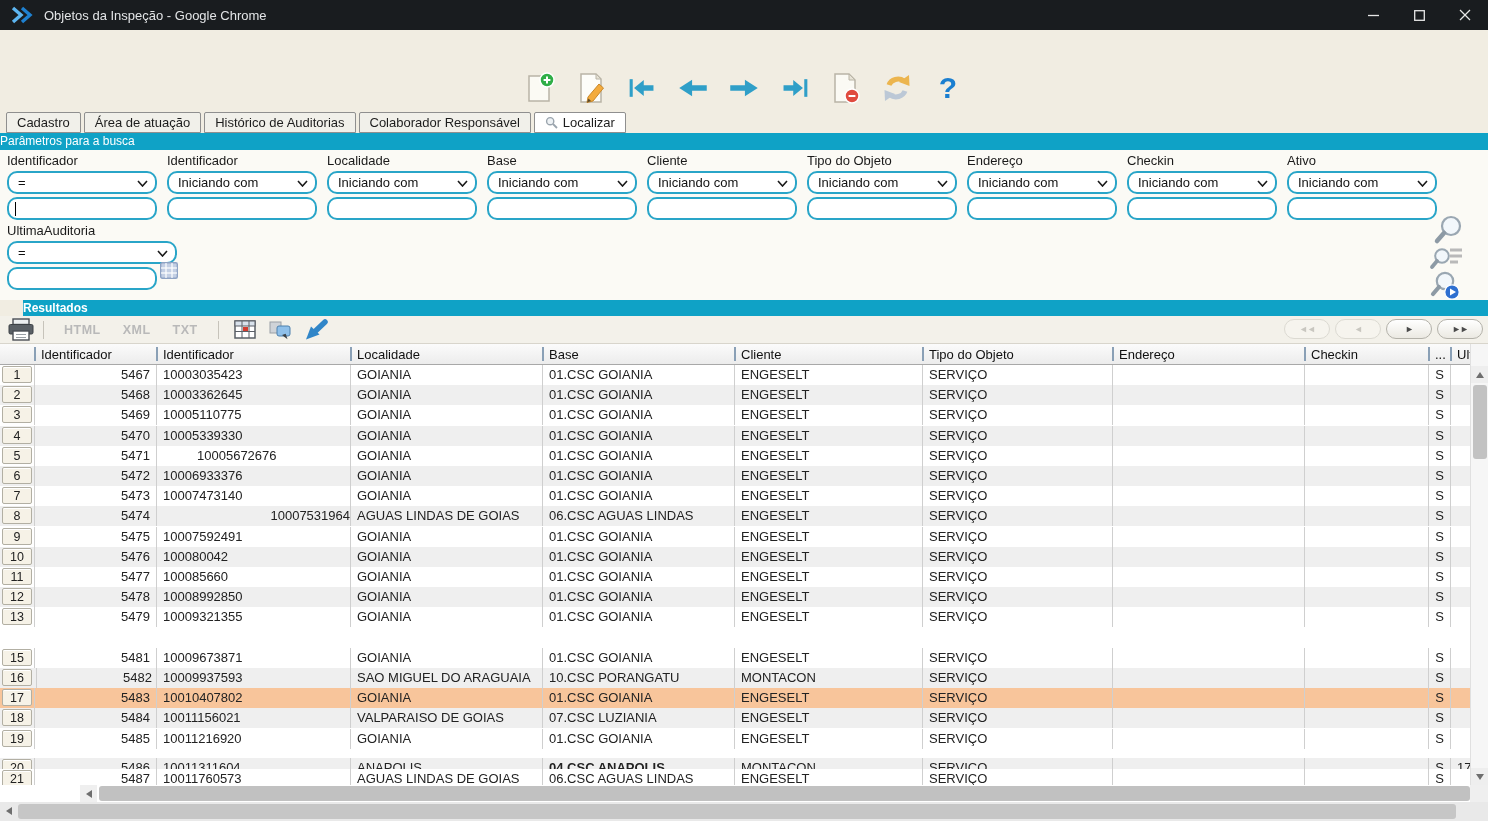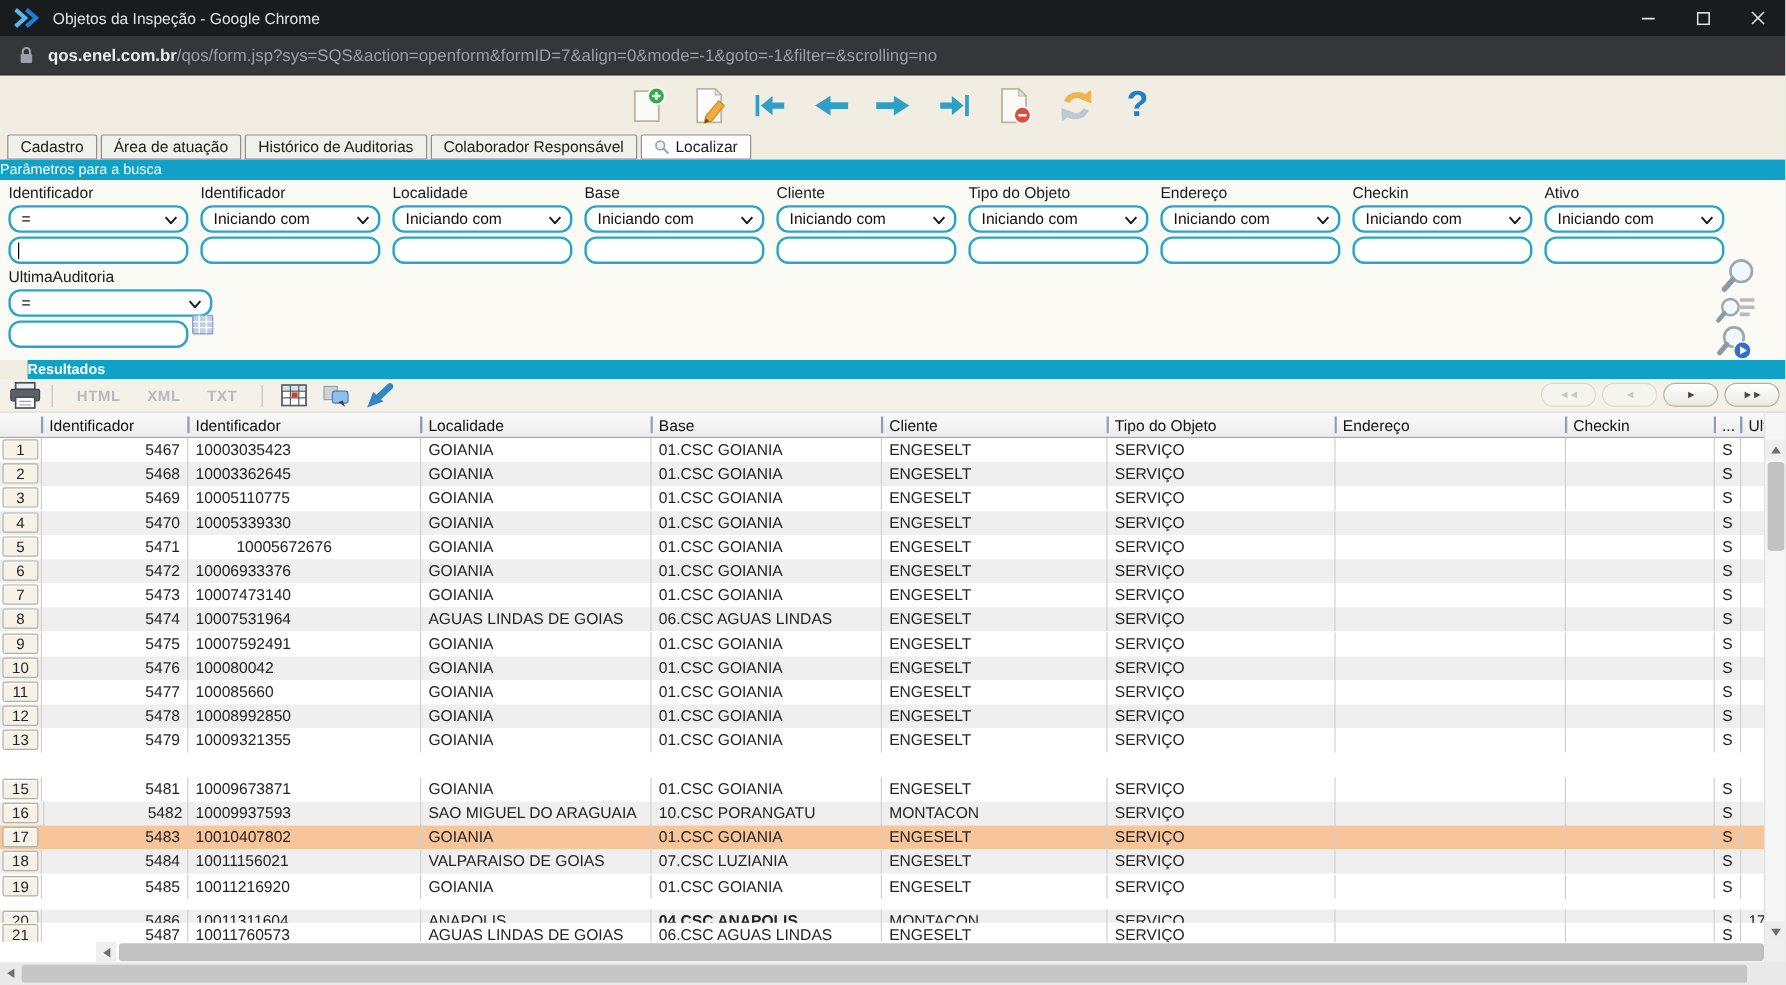--- a/index.html
+++ b/index.html
@@ -114,29 +114,20 @@
         </div>
       <div class="wc">
           <svg width="12" height="12">
             <line x1="1" y1="1" x2="11" y2="11" stroke="#e6e6e6" stroke-width="1.3"></line>
             <line x1="11" y1="1" x2="1" y2="11" stroke="#e6e6e6" stroke-width="1.3"></line>
           </svg>
         </div>
     </div>
   </div>
 
-  <div class="urlbar">
-    <span class="lock-wrap">
-      <svg width="12" height="16" viewBox="0 0 12 16">
-          <path d="M3 7 V5 a3 3 0 0 1 6 0 V7" stroke="#9aa0a6" stroke-width="1.8" fill="none"></path>
-          <rect x="1.2" y="7" width="9.6" height="7.5" rx="1" fill="#9aa0a6"></rect>
-        </svg>
-    </span>
-    <span class="url-text"><b>qos.enel.com.br</b><span class="path">/qos/form.jsp?sys=SQS&amp;action=openform&amp;formID=7&amp;align=0&amp;mode=-1&amp;goto=-1&amp;filter=&amp;scrolling=no</span></span>
-  </div>
 
   <div class="toolbar">
     <div class="tbtn">
       <svg width="30" height="32" viewBox="0 0 30 32">
           <path d="M4 4 h14 l6 6 v19 h-20 z" fill="#fbfaf4" stroke="#b9b4a6" stroke-width="1.5"></path>
           <path d="M18 4 l6 6 h-6 z" fill="#e7e3d6" stroke="#b9b4a6" stroke-width="1"></path>
           <circle cx="22" cy="8" r="7" fill="#2fae47" stroke="#ffffff" stroke-width="1.5"></circle>
           <line x1="22" y1="4.6" x2="22" y2="11.4" stroke="#fff" stroke-width="2"></line>
           <line x1="18.6" y1="8" x2="25.4" y2="8" stroke="#fff" stroke-width="2"></line>
         </svg>
@@ -485,21 +476,21 @@
           <div class="tcell a-l bl" style="left: 734px; width: 188px;">ENGESELT</div>
           <div class="tcell a-l bl" style="left: 922px; width: 190px;">SERVIÇO</div>
           <div class="tcell a-l bl" style="left: 1112px; width: 192px;"></div>
           <div class="tcell a-l bl" style="left: 1304px; width: 124px;"></div>
           <div class="tcell a-c bl" style="left: 1428px; width: 22px;">S</div>
           <div class="tcell a-l bl" style="left: 1450px; width: 20px;"></div>
         </div>
         <div class="trow alt" style="top: 141.4px;">
           <div class="rownum">8</div>
           <div class="tcell a-r bl" style="left: 34px; width: 122px;">5474</div>
-          <div class="tcell a-l bl" style="left: 156px; width: 194px;">10007531964</div>
+          <div class="tcell a-l bl" style="left: 156px; width: 194px; text-align: right;">10007531964</div>
           <div class="tcell a-l bl" style="left: 350px; width: 192px;">AGUAS LINDAS DE GOIAS</div>
           <div class="tcell a-l bl" style="left: 542px; width: 192px;">06.CSC AGUAS LINDAS</div>
           <div class="tcell a-l bl" style="left: 734px; width: 188px;">ENGESELT</div>
           <div class="tcell a-l bl" style="left: 922px; width: 190px;">SERVIÇO</div>
           <div class="tcell a-l bl" style="left: 1112px; width: 192px;"></div>
           <div class="tcell a-l bl" style="left: 1304px; width: 124px;"></div>
           <div class="tcell a-c bl" style="left: 1428px; width: 22px;">S</div>
           <div class="tcell a-l bl" style="left: 1450px; width: 20px;"></div>
         </div>
         <div class="trow" style="top: 161.6px;">

